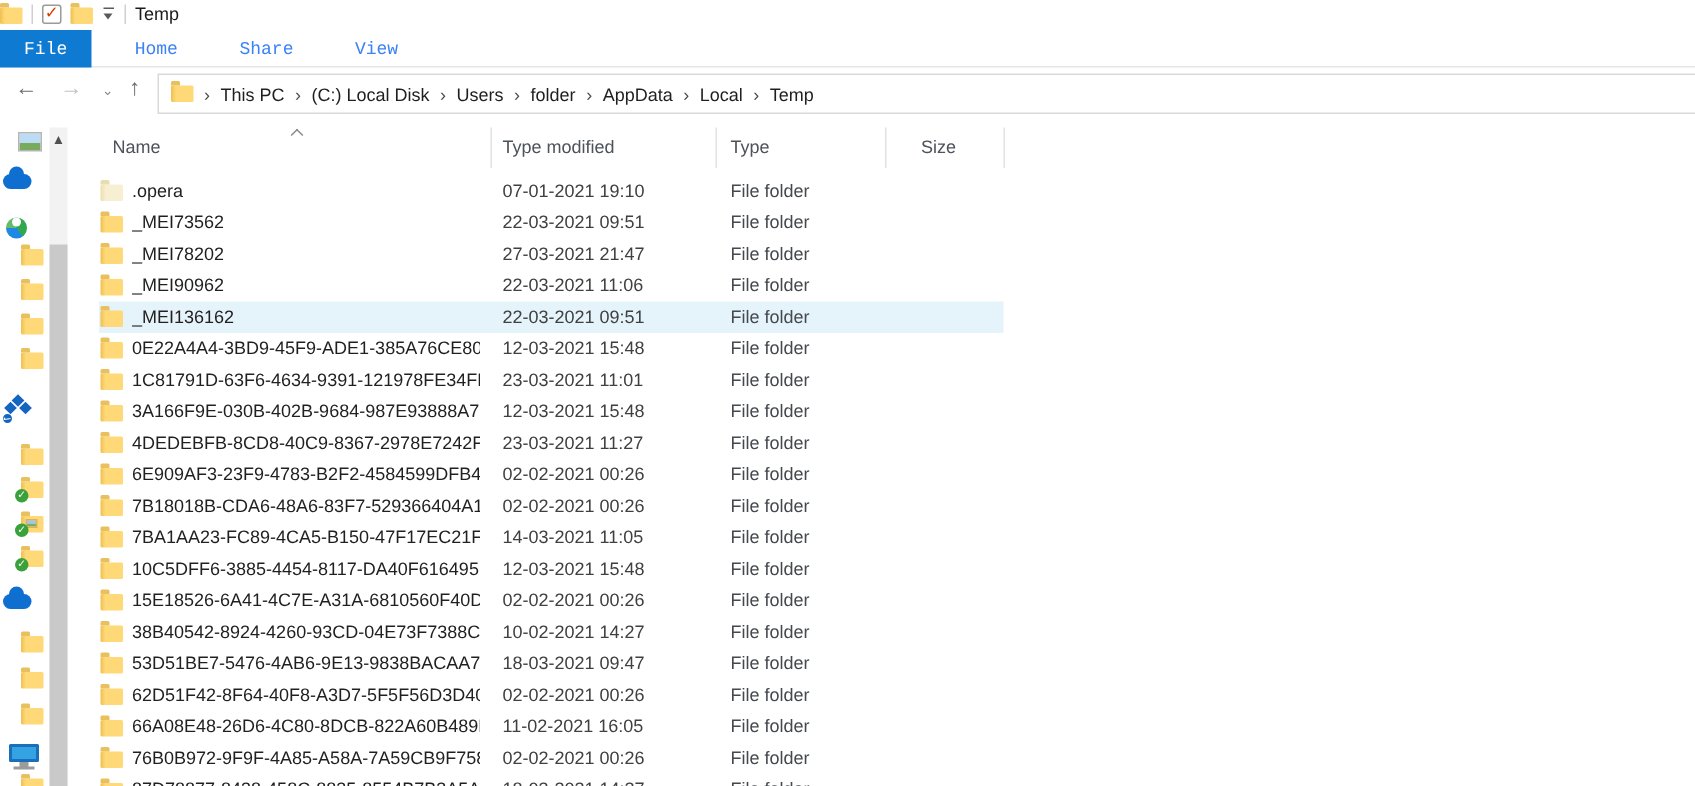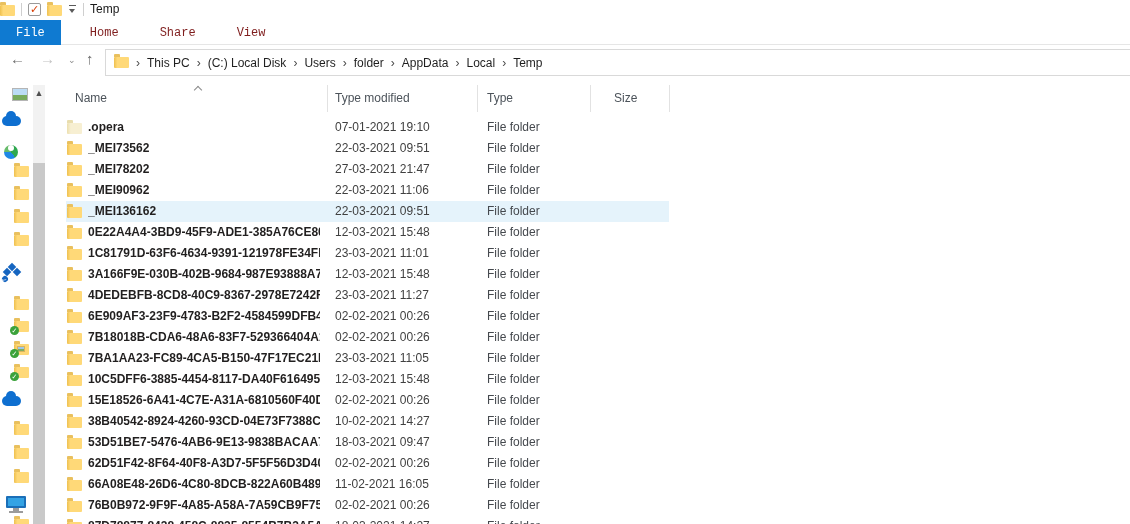--- a/index.html
+++ b/index.html
@@ -26,21 +26,21 @@
   .prop-icon { width:13px; height:13px; border:1px solid #9a9a9a; background:#fff; border-radius:2px;
                color:#d83b01; font-size:11px; line-height:11px; text-align:center; font-weight:bold; }
   .qat-drop { position:relative; width:9px; height:8px; }
   .qat-drop::before { content:""; position:absolute; left:1px; top:0; width:7px; height:1px; background:#5a5a5a; }
   .qat-drop::after { content:""; position:absolute; left:1px; top:4px; border-left:3.5px solid transparent;
                      border-right:3.5px solid transparent; border-top:4px solid #5a5a5a; }
 
   
   #tabrow { position:absolute; left:0; top:20px; width:1130px; height:25px; background:#fff;
             border-bottom:1px solid #e6e6e6; display:flex;font-family:Liberation Mono, monospace; }
-  .tab { height:25px; display:flex; align-items:center; padding:0 19px; font-size:12px; color:#7f1d1d; }
+  .tab { height:25px; display:flex; align-items:center; padding:0 19px; font-size:12px; color:#3b82f6; }
   .tab.active { background:#0f7ad1; color:#fff; padding:0 16px; }
 
   
   #navrow { position:absolute; left:0; top:46px; width:1130px; height:33px; background:#fff; }
   .nav-btn { position:absolute; top:4px; font-size:15px; color:#6d6d6d; }
   .nav-btn.disabled { color:#c3c3c3; }
   .nav-chev { position:absolute; top:9px; font-size:9px; color:#8a8a8a; }
   #addressbox { position:absolute; left:105px; top:3px; width:1030px; height:27px;
                 border:1px solid #d9d9d9; background:#fff; display:flex; align-items:center; }
   .crumb-sep { font-size:12px; color:#4a4a4a; padding:0 7px; }
@@ -73,21 +73,21 @@
   .sortchev { position:absolute; left:140px; top:0px; width:7px; height:7px; }
   .sortchev::before { content:""; position:absolute; left:0; top:2px; width:5px; height:5px;
                       border-left:1px solid #8a8a8a; border-top:1px solid #8a8a8a; transform:rotate(45deg); }
 
   #rows { position:absolute; left:0; top:117px; width:1130px; }
   .row { position:relative; width:1130px; height:21px; }
   .row .hl { position:absolute; left:66px; top:0; width:603px; height:21px; background:transparent; }
   .row.highlight .hl { background:#e5f3fb; }
   .row .fldr { position:absolute; left:67px; top:6px; z-index:2; }
   .cell { position:absolute; top:3px; font-size:12px; color:#211f1f; white-space:nowrap; z-index:2; }
-  .c-name { left:88px; max-width:232px; overflow:hidden;font-weight:bold; }
+  .c-name { left:88px; max-width:232px; overflow:hidden; }
   .c-date { left:335px; color:#404040; }
   .c-type { left:487px; color:#45494e; }
   .c-size { left:597px; color:#45494e; }
 </style>
 </head>
 <body>
 
 <div id="titlebar">
   <div class="qat">
     <span class="fldr" style="margin-top:3px"></span>
@@ -306,21 +306,21 @@
       <span class="fldr"></span>
       <span class="cell c-name">7B18018B-CDA6-48A6-83F7-529366404A14</span>
       <span class="cell c-date">02-02-2021 00:26</span>
       <span class="cell c-type">File folder</span>
       <span class="cell c-size"></span>
     </div>
     <div class="row">
       <div class="hl"></div>
       <span class="fldr"></span>
       <span class="cell c-name">7BA1AA23-FC89-4CA5-B150-47F17EC21F...</span>
-      <span class="cell c-date">23-03-2021 11:05</span>
+      <span class="cell c-date">14-03-2021 11:05</span>
       <span class="cell c-type">File folder</span>
       <span class="cell c-size"></span>
     </div>
     <div class="row">
       <div class="hl"></div>
       <span class="fldr"></span>
       <span class="cell c-name">10C5DFF6-3885-4454-8117-DA40F616495B</span>
       <span class="cell c-date">12-03-2021 15:48</span>
       <span class="cell c-type">File folder</span>
       <span class="cell c-size"></span>

